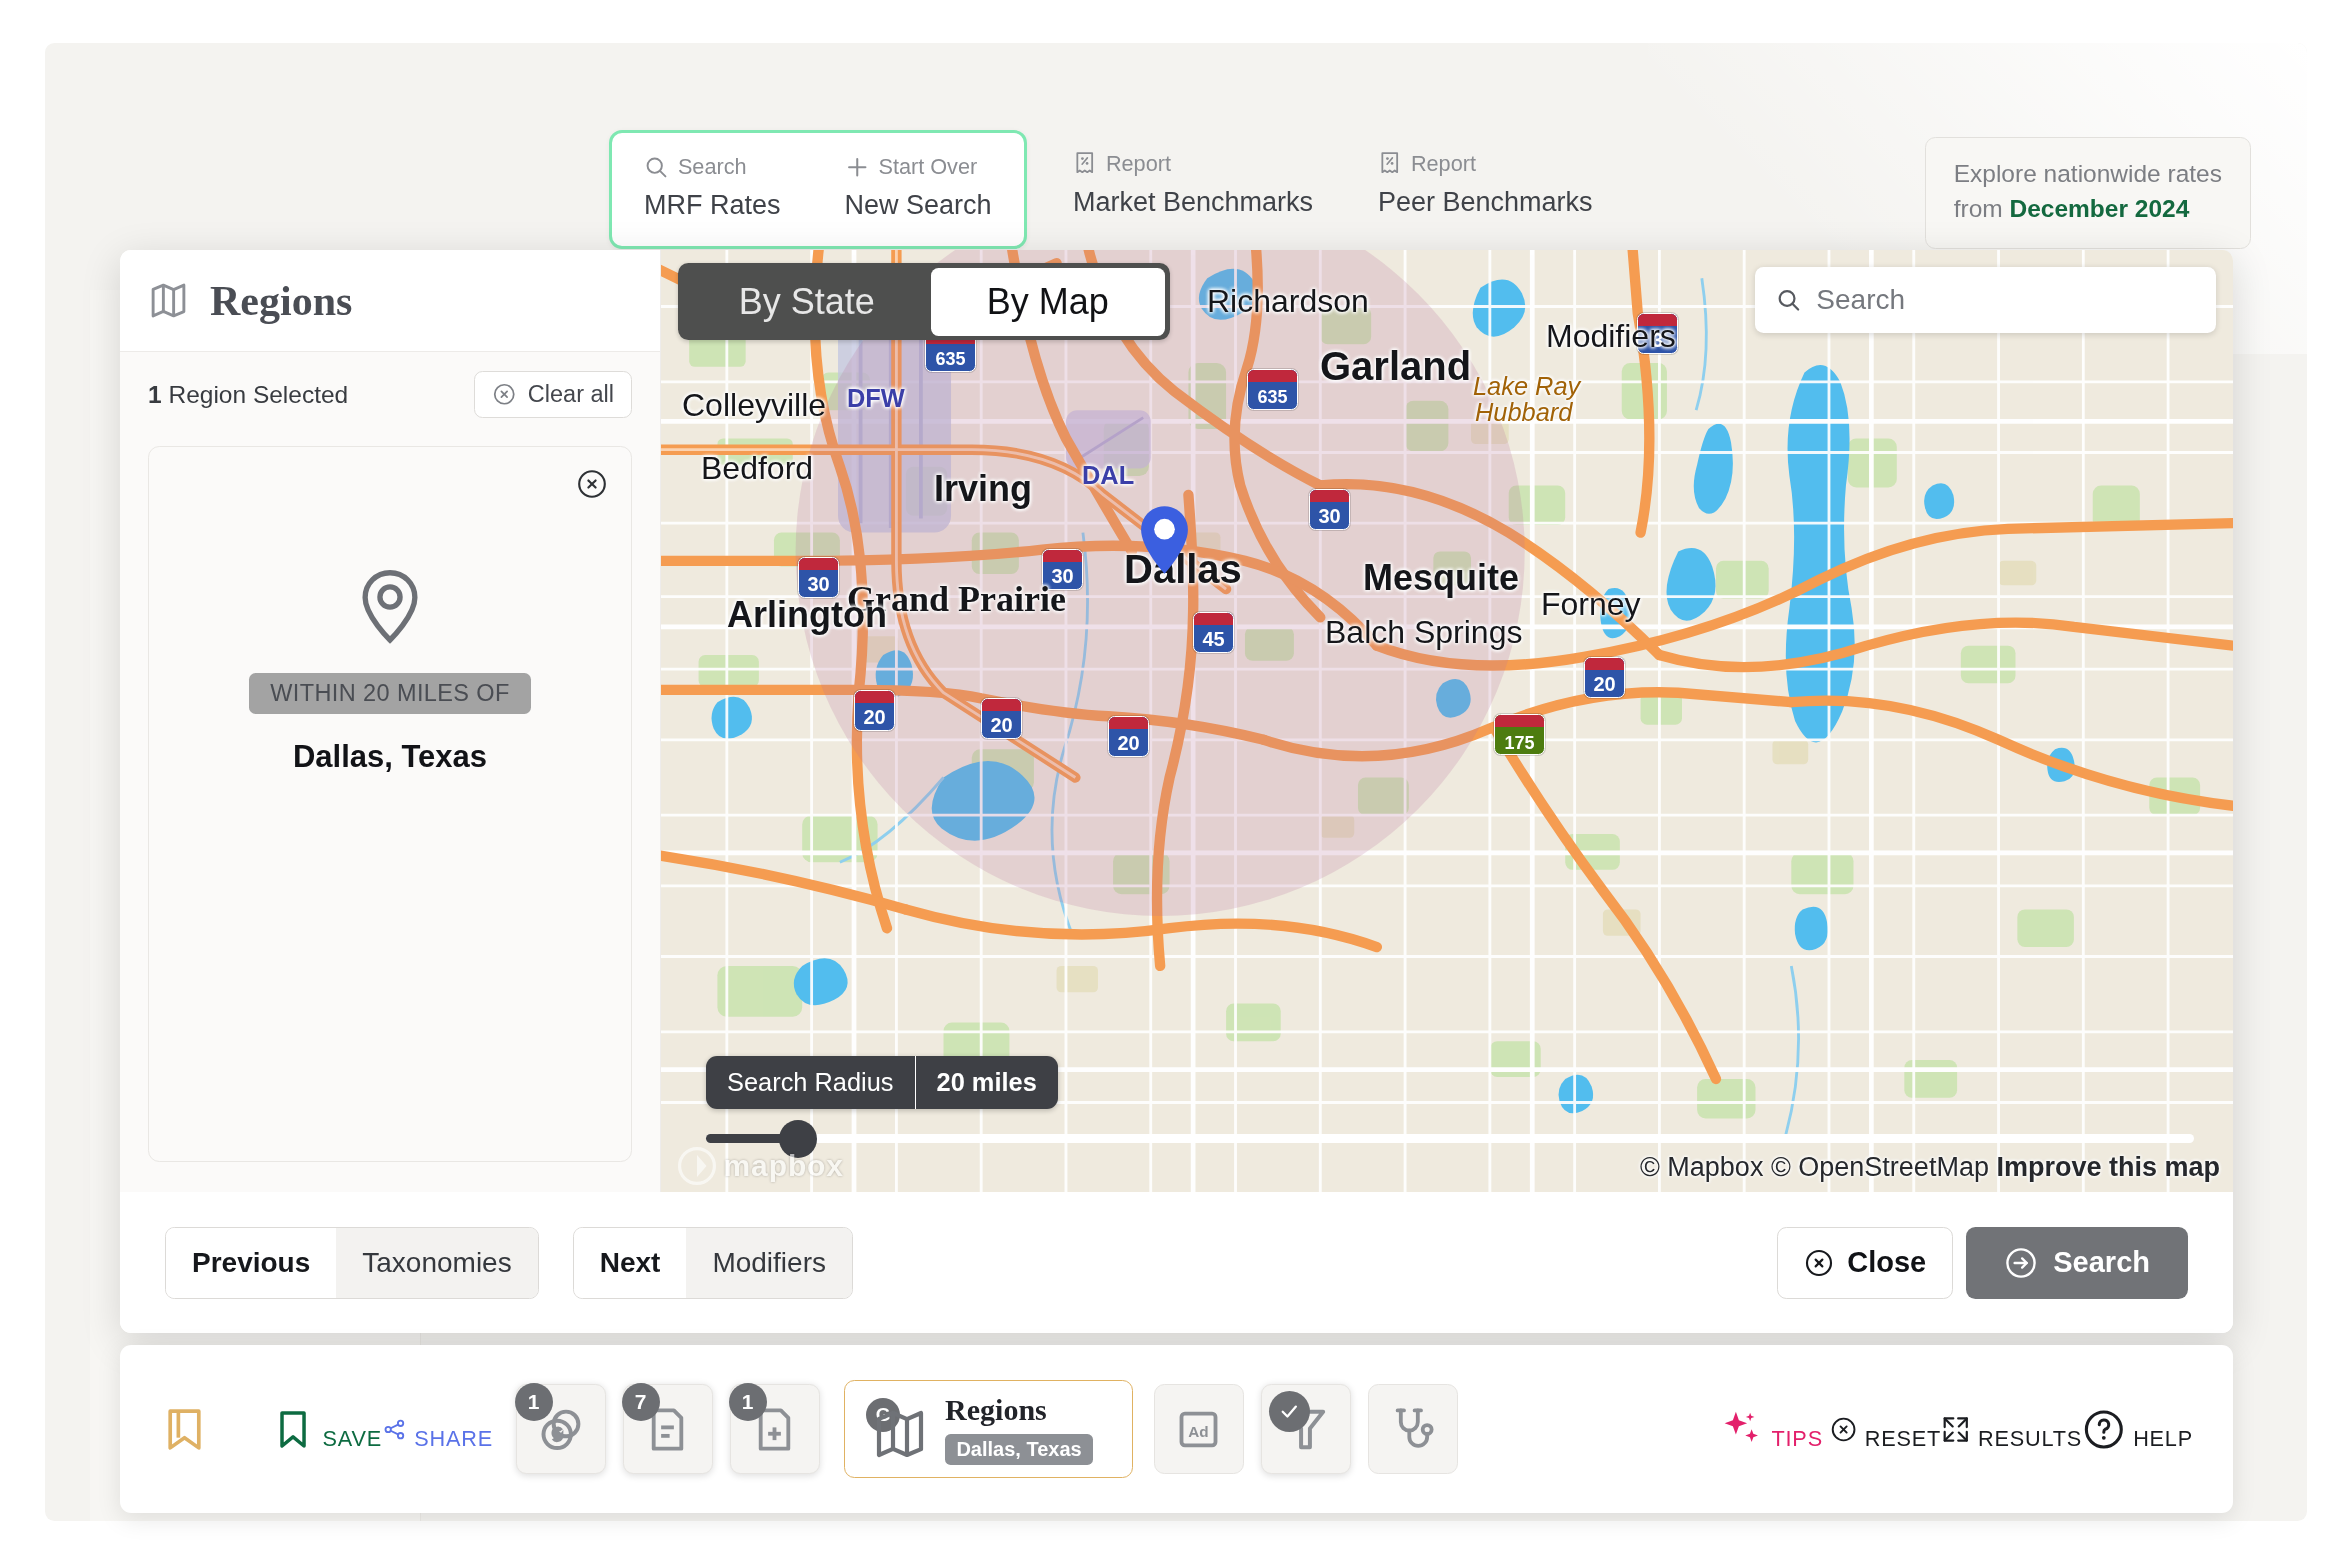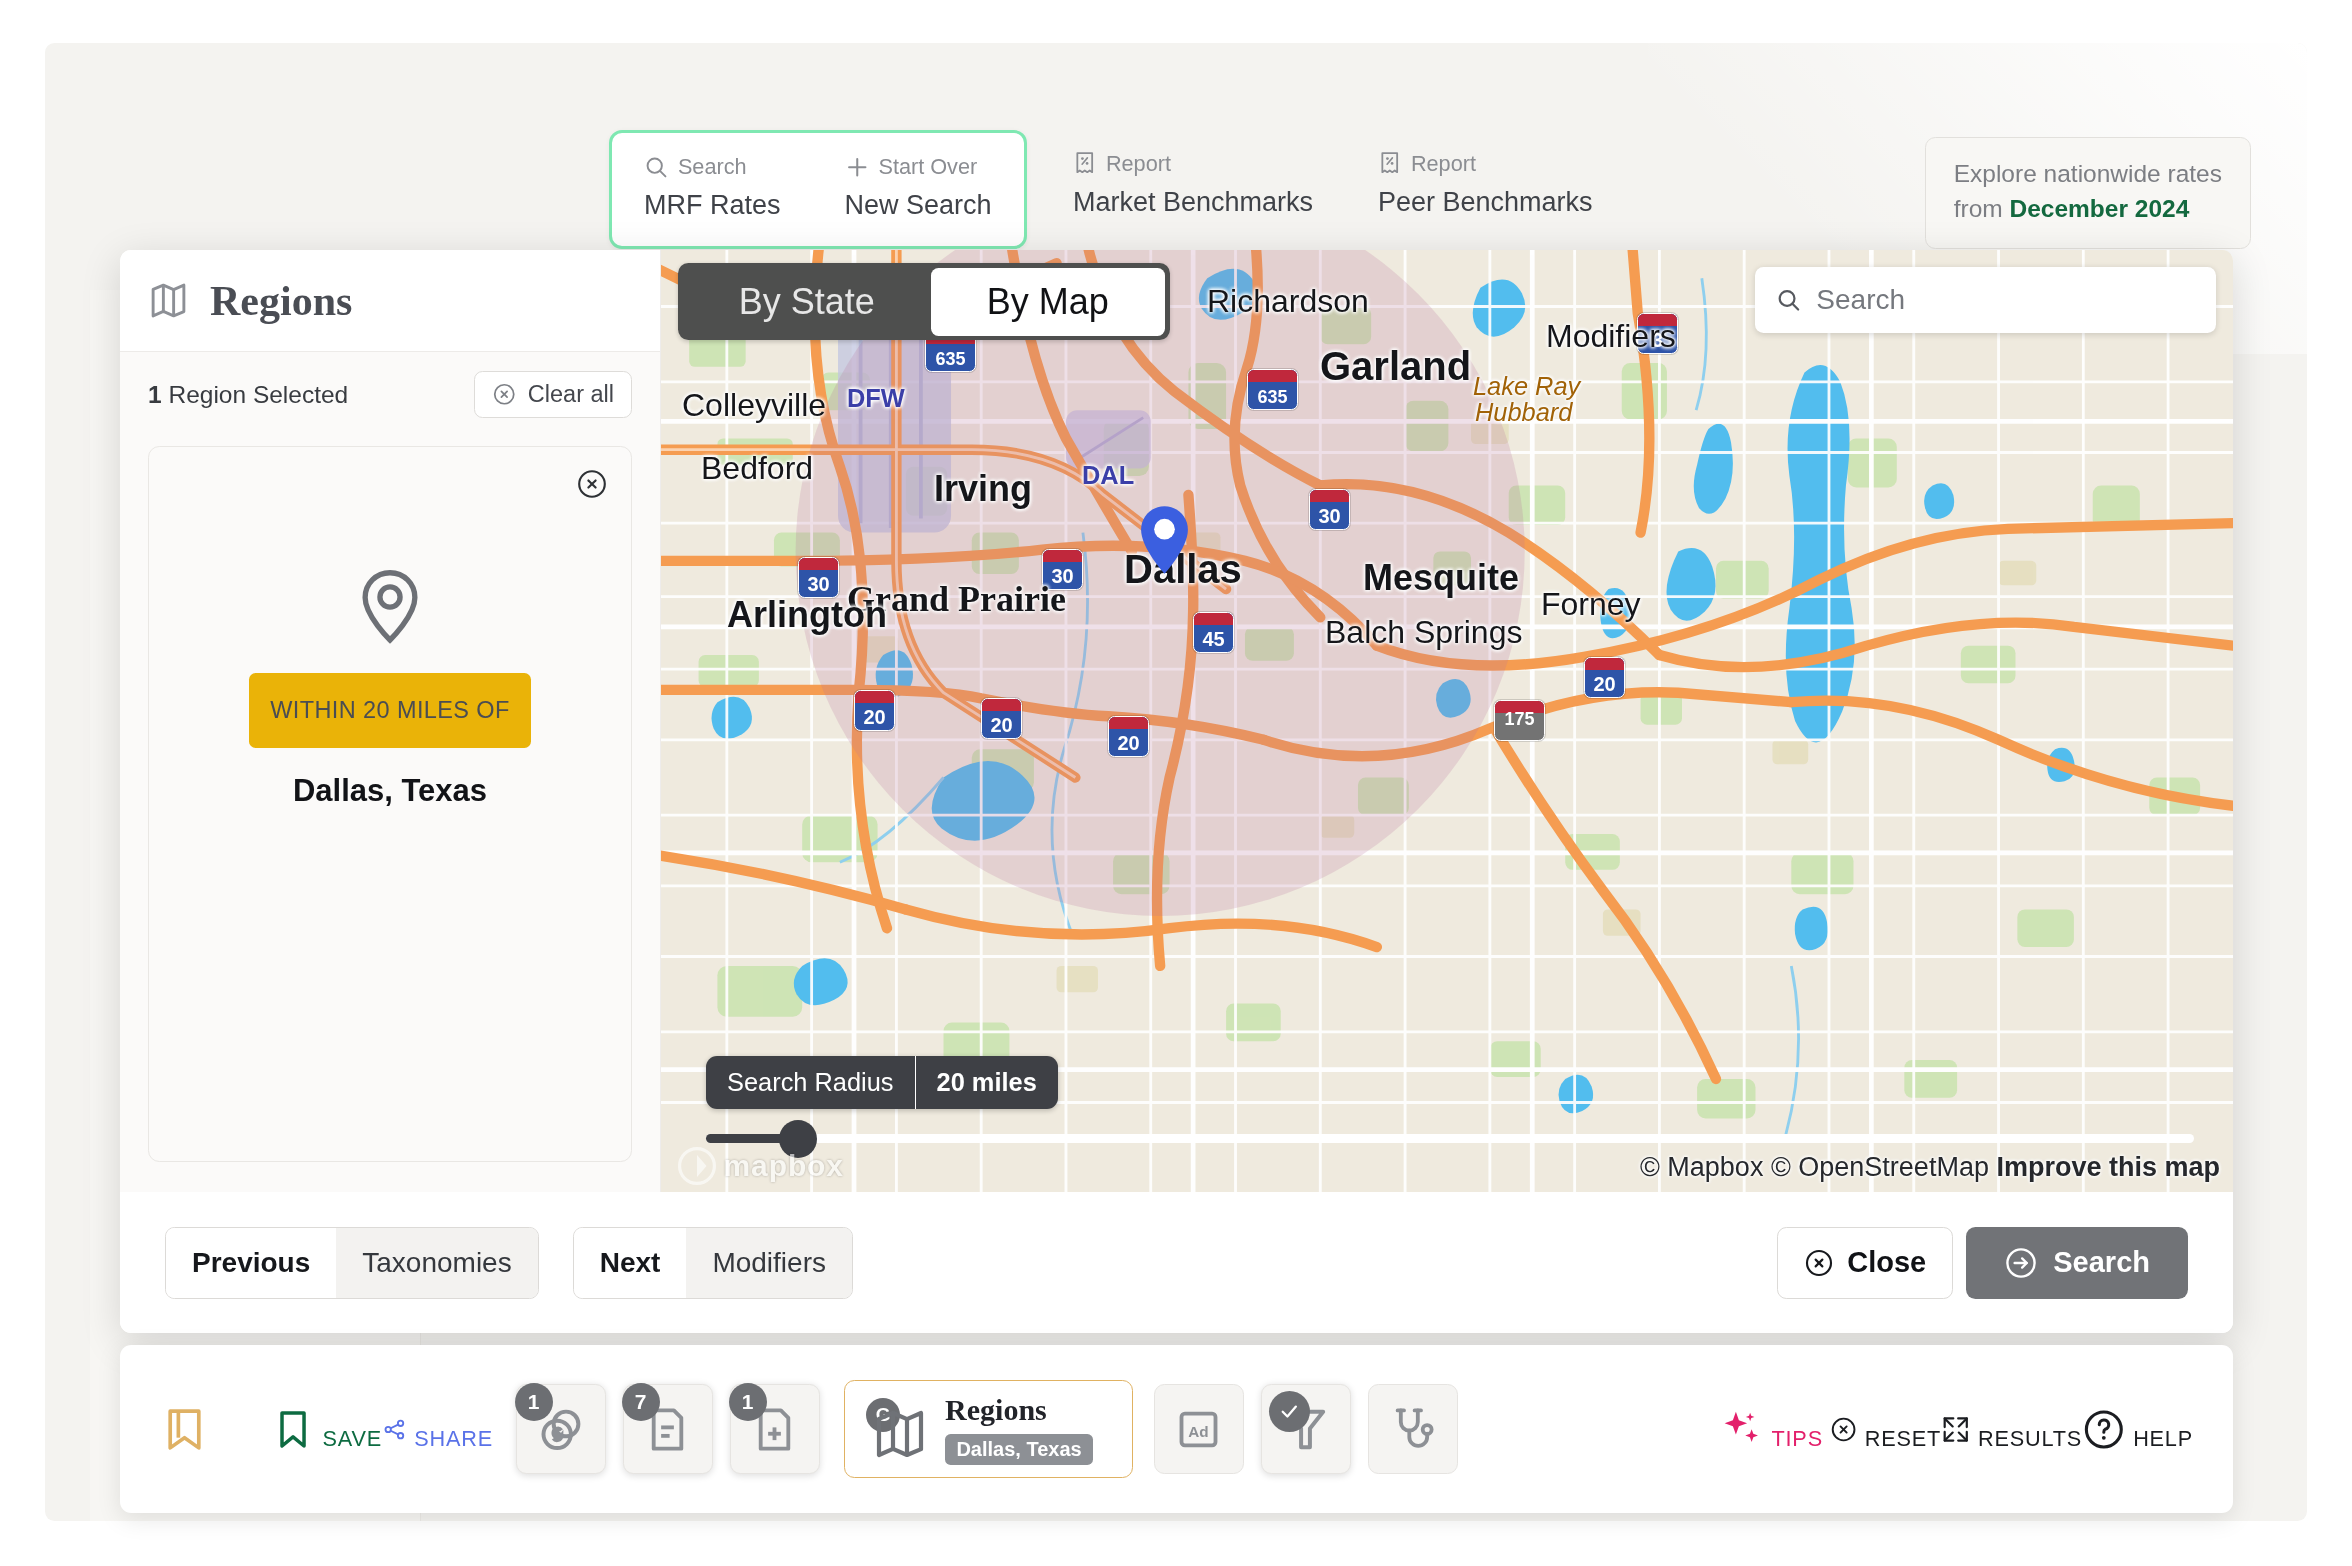--- a/index.html
+++ b/index.html
@@ -178,22 +178,22 @@
     display: flex; flex-direction: column;
     align-items: center; justify-content: flex-start;
     padding-top: 121px;
   }
   .region-card-close {
     position: absolute; right: 22.6px; top: 21px;
     cursor: pointer;
   }
   .region-pin { margin-bottom: 28px; }
   .region-badge {
-    background: #eab308; border-radius: 6.6px;
-    padding: 24px 21px; font-size: 23.5px; color: #4a4d53;
+    background: #a3a3a3; border-radius: 6.6px;
+    padding: 7px 21px; font-size: 23.5px; color: #4a4d53;
     letter-spacing: 0.4px;
   }
   .region-name {
     margin-top: 24.5px;
     font-size: 31px; font-weight: bold; color: #121317;
   }
 
   
   .map {
     position: absolute; left: 541px; top: 0;
@@ -733,21 +733,21 @@
             <div style="position: relative; color: rgb(255, 255, 255); font-size: 20px; font-weight: bold; font-family: &quot;Liberation Sans&quot;, sans-serif; line-height: 1;">20</div>
           </div>
           <div style="position: absolute; left: 447px; top: 466px; width: 41px; height: 41px; border-radius: 6.6px; background: rgb(46, 84, 168); border: 1.9px solid rgb(255, 255, 255); box-shadow: rgba(0, 0, 0, 0.15) 0px 0px 0px 0.9px; display: flex; align-items: flex-end; justify-content: center; padding-bottom: 2.8px; overflow: hidden;">
             <div style="position: absolute; left: 0px; top: 0px; width: 100%; height: 12.2px; background: rgb(192, 40, 60);"></div>
             <div style="position: relative; color: rgb(255, 255, 255); font-size: 20px; font-weight: bold; font-family: &quot;Liberation Sans&quot;, sans-serif; line-height: 1;">20</div>
           </div>
           <div style="position: absolute; left: 923px; top: 407px; width: 41px; height: 41px; border-radius: 6.6px; background: rgb(46, 84, 168); border: 1.9px solid rgb(255, 255, 255); box-shadow: rgba(0, 0, 0, 0.15) 0px 0px 0px 0.9px; display: flex; align-items: flex-end; justify-content: center; padding-bottom: 2.8px; overflow: hidden;">
             <div style="position: absolute; left: 0px; top: 0px; width: 100%; height: 12.2px; background: rgb(192, 40, 60);"></div>
             <div style="position: relative; color: rgb(255, 255, 255); font-size: 20px; font-weight: bold; font-family: &quot;Liberation Sans&quot;, sans-serif; line-height: 1;">20</div>
           </div>
-          <div style="position: absolute; left: 833px; top: 450px; width: 51px; height: 41px; border-radius: 6.6px; background: #737373; border: 1.9px solid rgb(255, 255, 255); box-shadow: rgba(0, 0, 0, 0.15) 0px 0px 0px 0.9px; display: flex; align-items: flex-end; justify-content: center; padding-bottom: 12px; overflow: hidden;">
+          <div style="position: absolute; left: 833px; top: 464px; width: 51px; height: 41px; border-radius: 6.6px; background: #4d7c0f; border: 1.9px solid rgb(255, 255, 255); box-shadow: rgba(0, 0, 0, 0.15) 0px 0px 0px 0.9px; display: flex; align-items: flex-end; justify-content: center; padding-bottom: 2px; overflow: hidden;">
             <div style="position: absolute; left: 0px; top: 0px; width: 100%; height: 12.2px; background: rgb(192, 40, 60);"></div>
             <div style="position: relative; color: rgb(255, 255, 255); font-size: 18px; font-weight: bold; font-family: &quot;Liberation Sans&quot;, sans-serif; line-height: 1;">175</div>
           </div>
           <div style="position: absolute; left: 976px; top: 63px; width: 41px; height: 41px; border-radius: 6.6px; background: rgb(46, 84, 168); border: 1.9px solid rgb(255, 255, 255); box-shadow: rgba(0, 0, 0, 0.15) 0px 0px 0px 0.9px; display: flex; align-items: flex-end; justify-content: center; padding-bottom: 2.8px; overflow: hidden;">
             <div style="position: absolute; left: 0px; top: 0px; width: 100%; height: 12.2px; background: rgb(192, 40, 60);"></div>
             <div style="position: relative; color: rgb(255, 255, 255); font-size: 20px; font-weight: bold; font-family: &quot;Liberation Sans&quot;, sans-serif; line-height: 1;">3</div>
           </div>
         </div>
 
       <div id="label-host">

